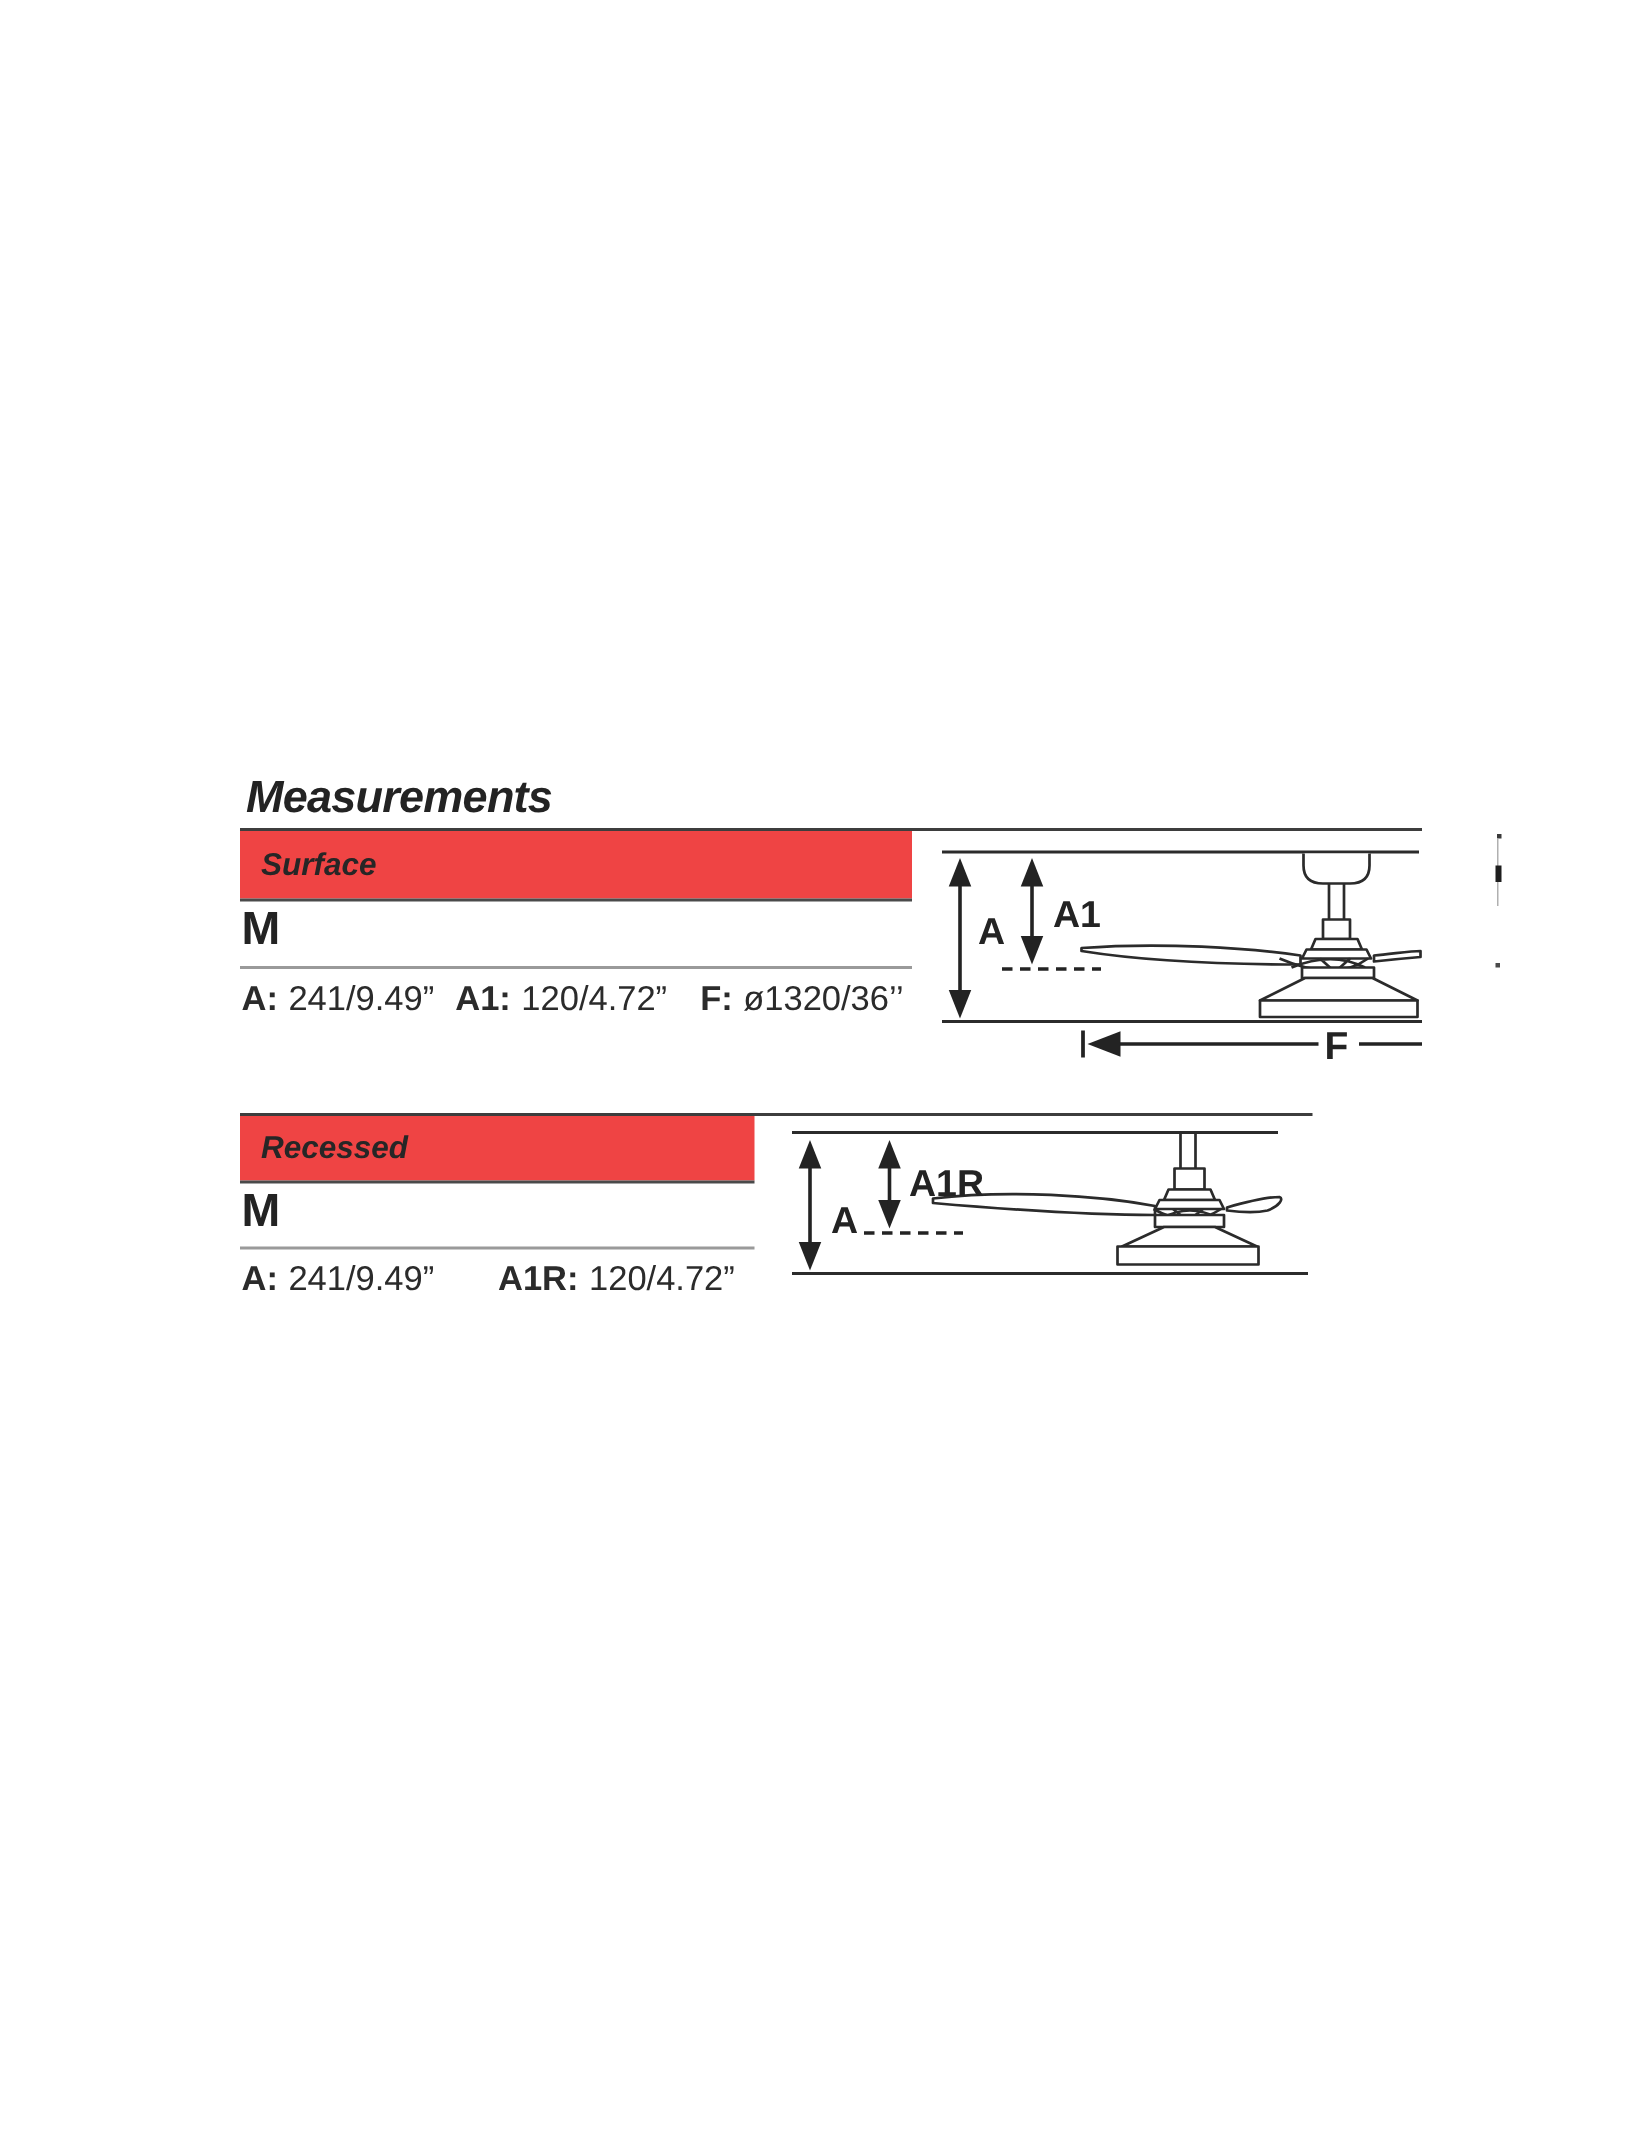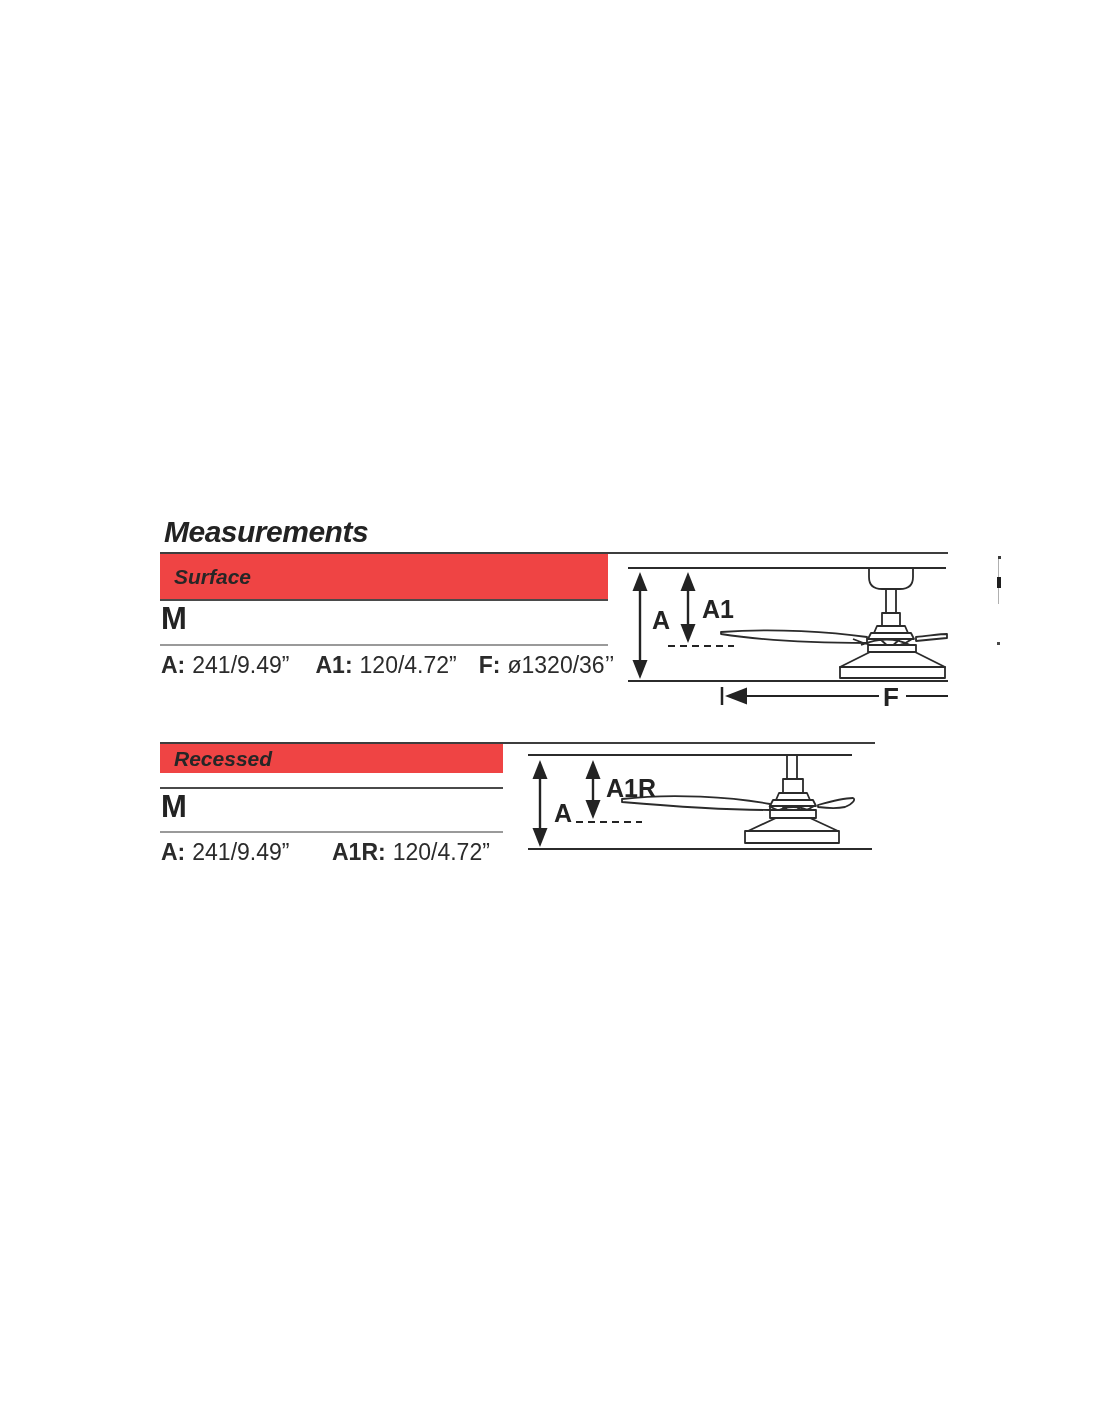--- a/index.html
+++ b/index.html
@@ -29,21 +29,21 @@
   }
   .model{
     font-size:31px;font-weight:bold;color:#232323;line-height:1;
   }
   .meas-row{
     display:flex;align-items:baseline;
     font-size:23px;color:#2b2b2b;white-space:nowrap;
   }
   .m-group{display:flex;align-items:baseline;}
   .m-label{font-weight:bold;margin-right:7px;}
-  .surf-g2{margin-left:26px;}
+  .surf-g2{margin-left:14px;}
   .surf-g3{margin-left:22px;}
   .rec-g1{width:171px;}
   svg{position:absolute;overflow:visible;}
   svg text{
     font-family:"Liberation Sans","DejaVu Sans",sans-serif;
     font-weight:bold;fill:#232323;
   }
   .edge-line{left:998px;top:559px;width:1px;height:45px;background:#b0b0b0;}
   .edge-blob{left:997px;top:577px;width:4px;height:11px;background:#1e1e1e;}
   .edge-dot1{left:998px;top:556px;width:3px;height:3px;background:#3a3a3a;}
@@ -122,21 +122,21 @@
       <line x1="746" y1="696" x2="879" y2="696" stroke="#232323" stroke-width="2.2"></line>
       <text x="883" y="706" font-size="26">F</text>
       <line x1="906" y1="696" x2="948" y2="696" stroke="#232323" stroke-width="2.2"></line>
     </g>
   </svg>
 </div>
 
 <div>
   <div class="abs rule-dark" style="left:160px;top:742px;width:715px;"></div>
 
-  <div class="abs header-bar" style="left:160px;top:744px;width:343px;height:29px;">
+  <div class="abs header-bar" style="left:160px;top:744px;width:343px;height:43px;">
     <span>Recessed</span>
   </div>
   <div class="abs rule-mid" style="left:160px;top:787px;width:343px;"></div>
 
   <div class="abs model" style="left:161px;top:791px;">M</div>
   <div class="abs rule-light" style="left:160px;top:831px;width:343px;"></div>
 
   <div class="abs meas-row" style="left:161px;top:839px;">
     <span class="m-group rec-g1">
       <span class="m-label">A:</span>

